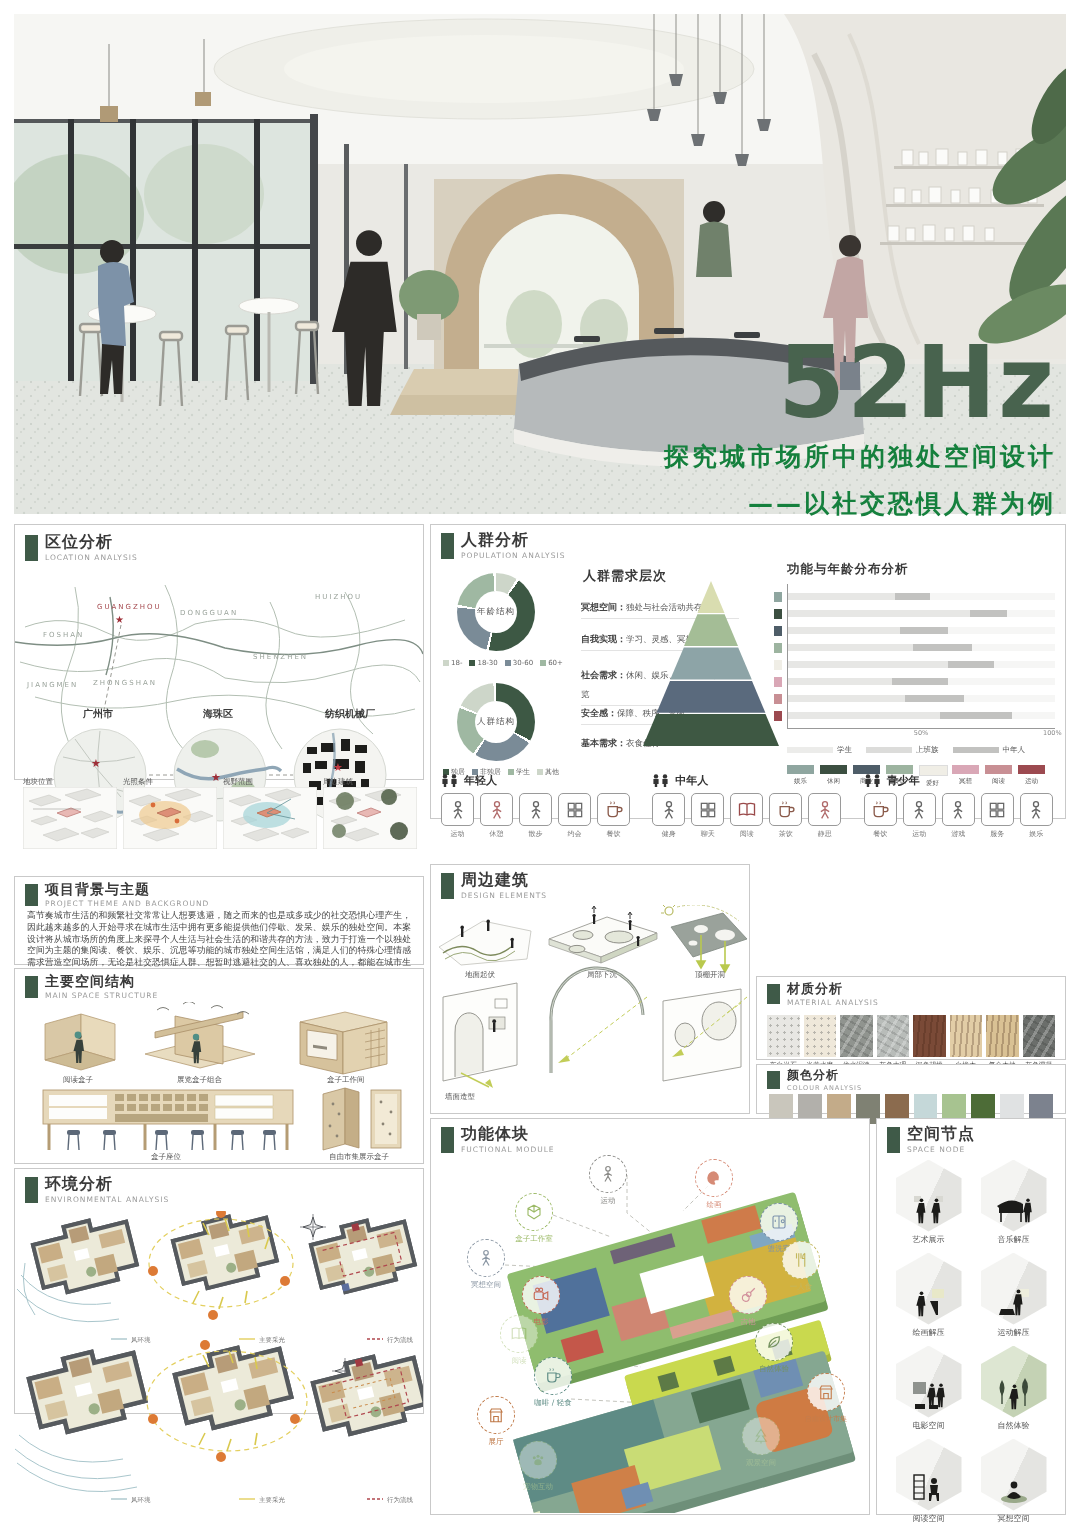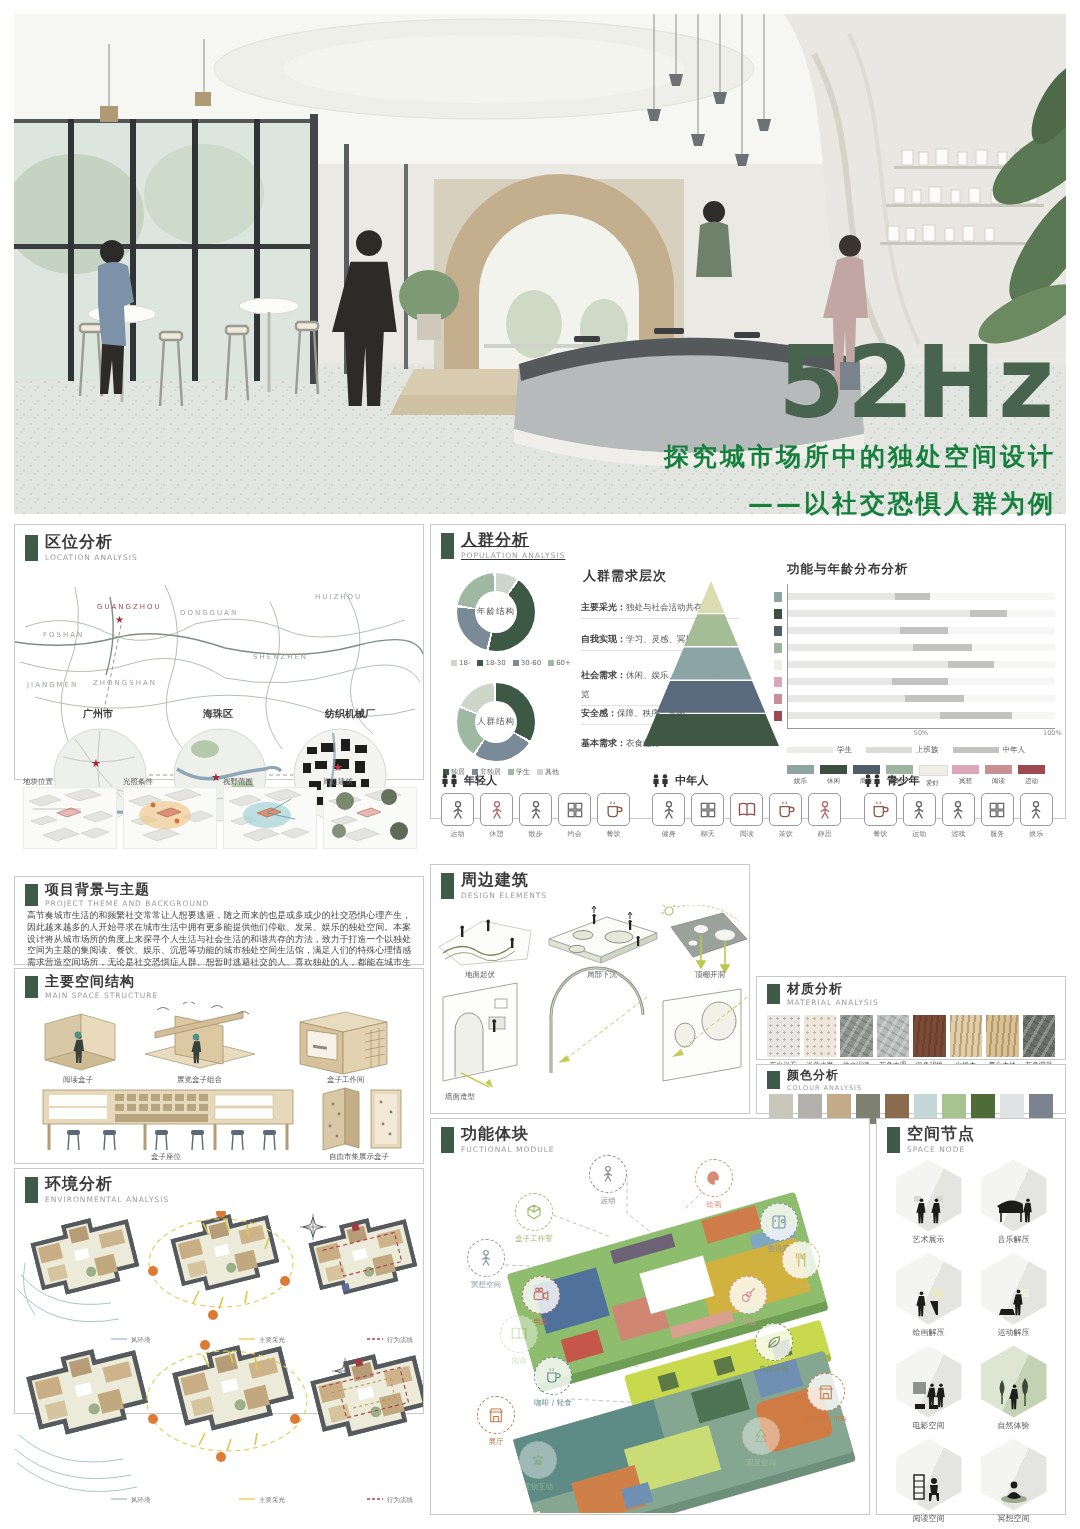--- a/index.html
+++ b/index.html
@@ -745,33 +745,33 @@
         <line x1="96" y1="288" x2="112" y2="288" stroke="#a9c6cc" stroke-width="1.4"></line>
         <text x="116" y="291">风环境</text>
         <line x1="224" y1="288" x2="240" y2="288" stroke="#e3cf5e" stroke-width="1.4"></line>
         <text x="244" y="291">主要采光</text>
         <line x1="352" y1="288" x2="368" y2="288" stroke="#b0474e" stroke-width="1.4" stroke-dasharray="3 2"></line>
         <text x="372" y="291">行为流线</text>
       </g>
     </svg>
   </div>
 
-  <div class="box" style="left:430px;top:524px;width:636px;height:295px;text-decoration:underline;">
+  <div class="box" style="left:430px;top:524px;width:636px;height:295px;">
     <div class="sec-head" style="padding-top:6px;">
       <span class="sec-sq"></span>
       <div>
           <div class="sec-title">人群分析</div>
       <div class="sec-en">POPULATION ANALYSIS</div>
         </div>
     </div>
 
     <div class="donut" style="left: 26px; top: 48px; background: conic-gradient(rgb(205, 214, 201) 0deg, rgb(205, 214, 201) 32deg, rgb(255, 255, 255) 32deg, rgb(255, 255, 255) 36deg, rgb(61, 88, 68) 36deg, rgb(61, 88, 68) 190.4deg, rgb(255, 255, 255) 190.4deg, rgb(255, 255, 255) 194.4deg, rgb(122, 139, 151) 194.4deg, rgb(122, 139, 151) 276.8deg, rgb(255, 255, 255) 276.8deg, rgb(255, 255, 255) 280.8deg, rgb(159, 184, 162) 280.8deg, rgb(159, 184, 162) 356deg, rgb(255, 255, 255) 356deg, rgb(255, 255, 255) 360deg);">
       <span class="donut-label">年龄结构</span>
     </div>
-    <div class="mini-legend" style="left:12px;top:134px;margin-left:8px;">
+    <div class="mini-legend" style="left:12px;top:134px;">
       <span>
           <i style="background: rgb(205, 214, 201);"></i>
           <b style="font-weight:normal">18-</b>
         </span>
       <span>
           <i style="background: rgb(61, 88, 68);"></i>
           <b style="font-weight:normal">18-30</b>
         </span>
       <span>
           <i style="background: rgb(122, 139, 151);"></i>
@@ -800,21 +800,21 @@
           <b style="font-weight:normal">学生</b>
         </span>
       <span>
           <i style="background: rgb(205, 214, 201);"></i>
           <b style="font-weight:normal">其他</b>
         </span>
     </div>
 
     <div class="needs-title" style="left:152px;top:42px;">人群需求层次</div>
     <div class="need-row" style="top:70px;">
-      <span class="need-name">主要采光：</span><span class="need-desc">独处与社会活动共存</span></div>
+      <span class="need-name">冥想空间：</span><span class="need-desc">独处与社会活动共存</span></div>
     <div class="need-row" style="top:102px;">
       <span class="need-name">自我实现：</span><span class="need-desc">学习、灵感、冥想、独处</span></div>
     <div class="need-row" style="top:138px;">
       <span class="need-name">社会需求：</span><span class="need-desc">休闲、娱乐、生活、运动、展览</span></div>
     <div class="need-row" style="top:176px;">
       <span class="need-name">安全感：</span><span class="need-desc">保障、秩序、界限</span></div>
     <div class="need-row" style="top:206px;border-bottom:none;">
       <span class="need-name">基本需求：</span><span class="need-desc">衣食住行</span></div>
     <div class="pyramid">
       <div class="pyr-layer" style="background: rgb(217, 221, 176); clip-path: polygon(50% 0px, 50% 0px, 60% 100%, 40% 100%);"></div>

